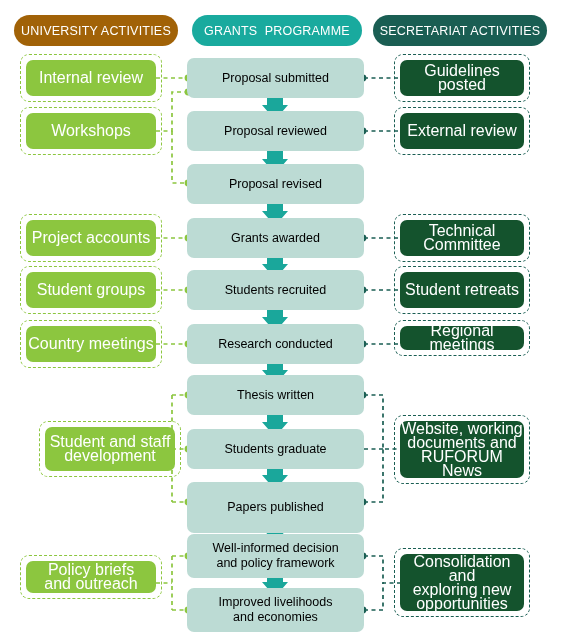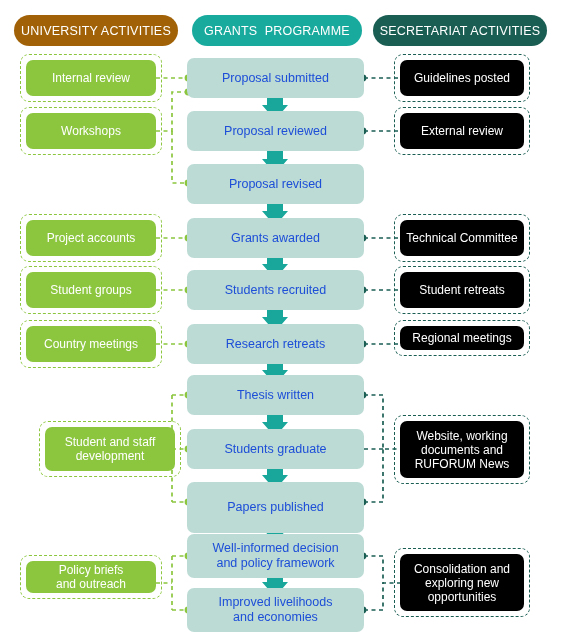--- a/index.html
+++ b/index.html
@@ -38,21 +38,21 @@
 
   
   .node {
     position: absolute;
     box-sizing: border-box;
     display: flex;
     align-items: center;
     justify-content: center;
     text-align: center;
     color: #ffffff;
-    font-size: 12px;
+    font-size: 16px;
     line-height: 14px;
     border-radius: 7px;
     z-index: 3;
   }
 
   
   .node.uni {
     background: #8cc63f;
     left: 26px;
     width: 130px;
@@ -61,37 +61,37 @@
     content: "";
     position: absolute;
     left: -6px; top: -6px; right: -6px; bottom: -6px;
     border: 1.6px dashed #8cc63f;
     border-radius: 9px;
     pointer-events: none;
   }
 
   
   .node.sec {
-    background: #000000;
+    background: #14532d;
     left: 400px;
     width: 124px;
   }
   .node.sec::before {
     content: "";
     position: absolute;
     left: -6px; top: -6px; right: -6px; bottom: -6px;
     border: 1.6px dashed #1a5e53;
     border-radius: 9px;
     pointer-events: none;
   }
 
   
   .node.gp {
     background: #bcdbd4;
-    color: #1d4ed8;
+    color: #000000;
     left: 187px;
     width: 177px;
     font-size: 12.5px;
     line-height: 15px;
   }
 
   
   .arrow {
     position: absolute;
     left: 262px;
@@ -199,21 +199,21 @@
   <div class="node gp" style="top:164px; height:40px;">
       <span>Proposal revised</span>
     </div>
   <div class="node gp" style="top:218px; height:40px;">
       <span>Grants awarded</span>
     </div>
   <div class="node gp" style="top:270px; height:40px;">
       <span>Students recruited</span>
     </div>
   <div class="node gp" style="top:324px; height:40px;">
-      <span>Research retreats</span>
+      <span>Research conducted</span>
     </div>
   <div class="node gp" style="top:375px; height:40px;">
       <span>Thesis written</span>
     </div>
   <div class="node gp" style="top:429px; height:40px;">
       <span>Students graduate</span>
     </div>
   <div class="node gp" style="top:482px; height:51px;">
       <span>Papers published</span>
     </div>

